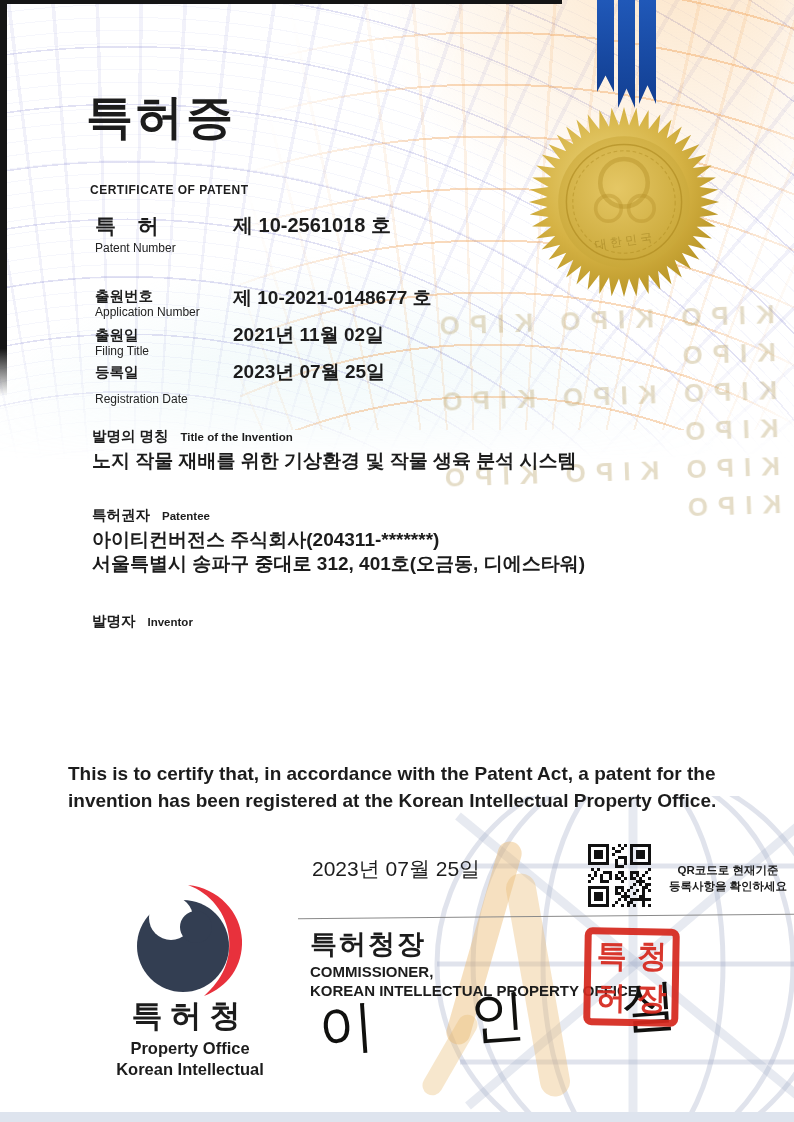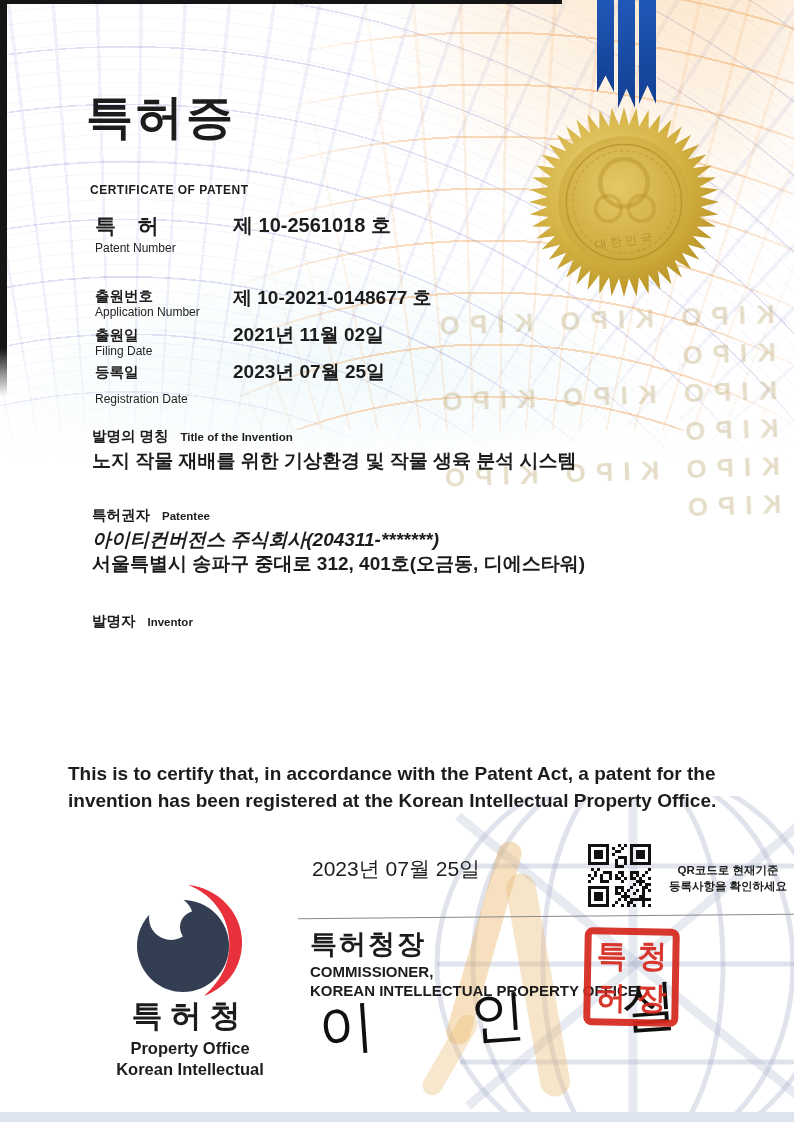--- a/index.html
+++ b/index.html
@@ -166,36 +166,36 @@
 
   <div class="abs lab-ko-big" style="left:95px;top:212px;">특 허</div>
   <div class="abs lab-en" style="left:95px;top:241px;">Patent Number</div>
   <div class="abs val" style="left:233px;top:212px;">제 10-2561018 호</div>
 
   <div class="abs lab-ko" style="left:95px;top:287px;">출원번호</div>
   <div class="abs lab-en" style="left:95px;top:305px;">Application Number</div>
   <div class="abs val-sm" style="left:233px;top:285px;">제 10-2021-0148677 호</div>
 
   <div class="abs lab-ko" style="left:95px;top:326px;">출원일</div>
-  <div class="abs lab-en" style="left:95px;top:344px;">Filing Date</div>
+  <div class="abs lab-en" style="left:95px;top:344px;">Filing Title</div>
   <div class="abs val-sm" style="left:233px;top:322px;">2021년 11월 02일</div>
 
   <div class="abs lab-ko" style="left:95px;top:363px;">등록일</div>
   <div class="abs lab-en" style="left:95px;top:381px;margin-top:11px;">Registration Date</div>
   <div class="abs val-sm" style="left:233px;top:359px;">2023년 07월 25일</div>
 
   <div class="abs sec-label" style="left:92px;top:427px;">
     <span>발명의 명칭</span><span class="en">Title of the Invention</span>
   </div>
   <div class="abs sec-value" style="left:92px;top:448px;">노지 작물 재배를 위한 기상환경 및 작물 생육 분석 시스템</div>
 
   <div class="abs sec-label" style="left:92px;top:506px;">
     <span>특허권자</span><span class="en">Patentee</span>
   </div>
-  <div class="abs sec-value" style="left:92px;top:527px;font-style:italic;">아이티컨버전스 주식회사(204311-*******)</div>
+  <div class="abs sec-value" style="left:92px;top:527px;">아이티컨버전스 주식회사(204311-*******)</div>
   <div class="abs sec-value" style="left:92px;top:551px;">서울특별시 송파구 중대로 312, 401호(오금동, 디에스타워)</div>
 
   <div class="abs sec-label" style="left:92px;top:612px;">
     <span>발명자</span><span class="en">Inventor</span>
   </div>
 
   <div class="abs stmt-en">This is to certify that, in accordance with the Patent Act, a patent for the invention has been registered at the Korean Intellectual Property Office.</div>
 
   <div class="abs issue-date">2023년 07월 25일</div>
 

